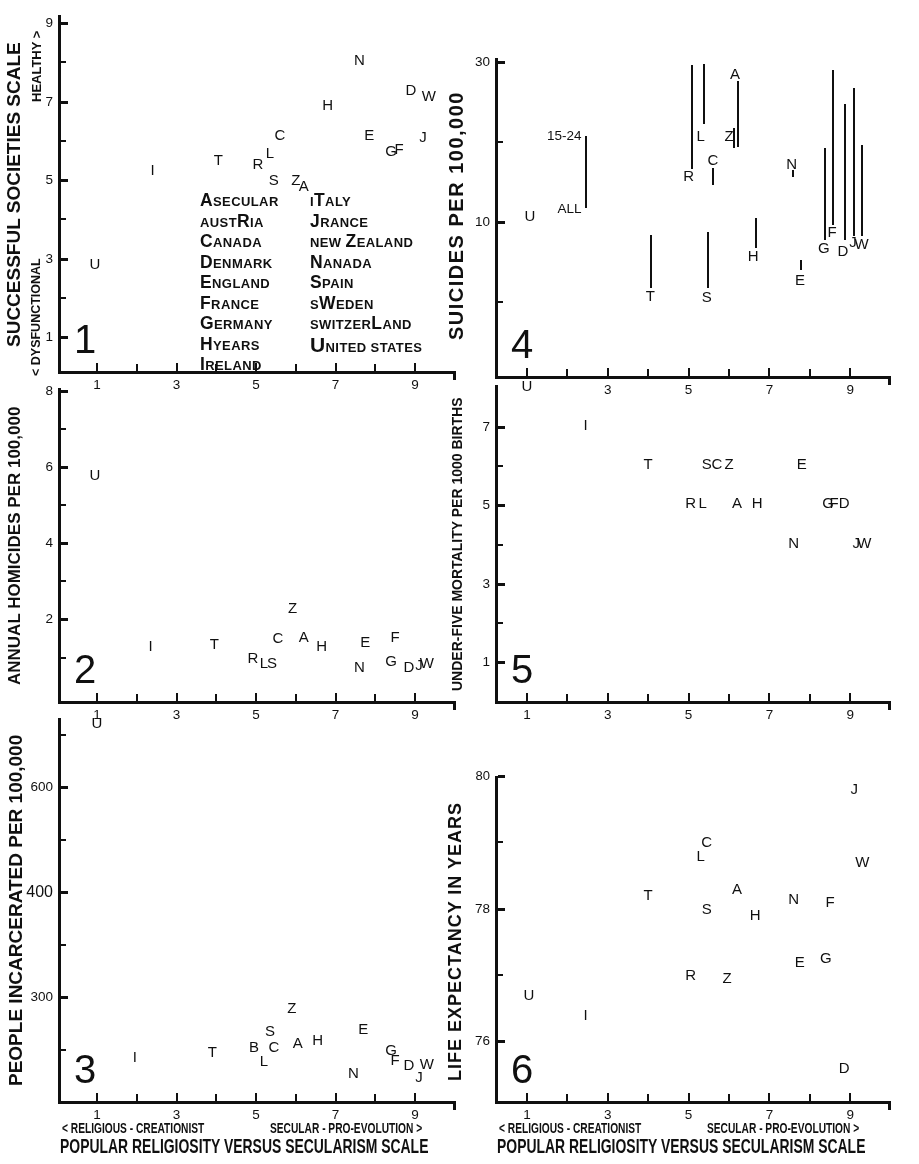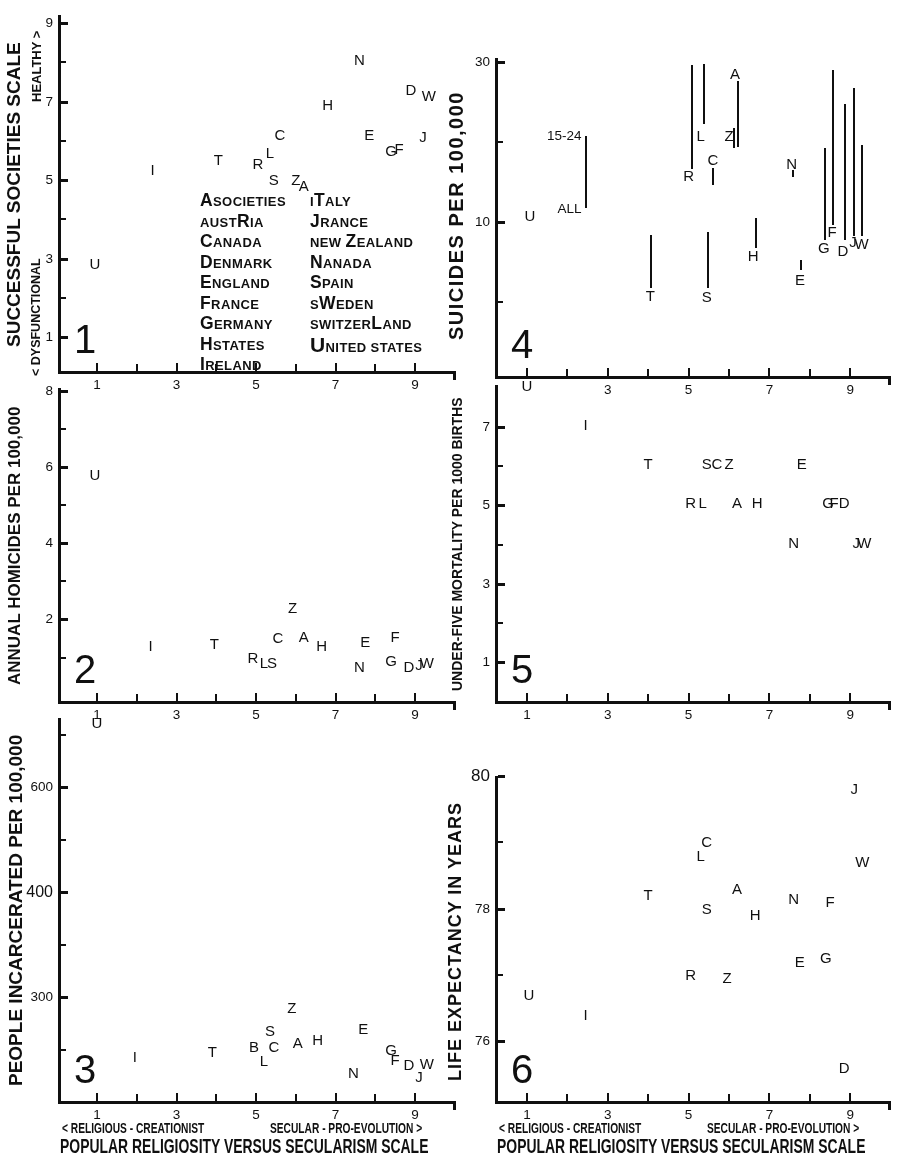--- a/index.html
+++ b/index.html
@@ -72,28 +72,28 @@
       <div style="position: absolute; left: 382.15px; top: 141.562px; width: 18px; height: 18px; text-align: center; font-size: 15px; line-height: 18px;">G</div>
       <div style="position: absolute; left: 209.238px; top: 151.375px; width: 18px; height: 18px; text-align: center; font-size: 15px; line-height: 18px;">T</div>
       <div style="position: absolute; left: 248.987px; top: 155.3px; width: 18px; height: 18px; text-align: center; font-size: 15px; line-height: 18px;">R</div>
       <div style="position: absolute; left: 143.65px; top: 161.188px; width: 18px; height: 18px; text-align: center; font-size: 15px; line-height: 18px;">I</div>
       <div style="position: absolute; left: 264.887px; top: 171px; width: 18px; height: 18px; text-align: center; font-size: 15px; line-height: 18px;">S</div>
       <div style="position: absolute; left: 286.75px; top: 171px; width: 18px; height: 18px; text-align: center; font-size: 15px; line-height: 18px;">Z</div>
       <div style="position: absolute; left: 294.7px; top: 176.887px; width: 18px; height: 18px; text-align: center; font-size: 15px; line-height: 18px;">A</div>
       <div style="position: absolute; left: 86.0125px; top: 255.387px; width: 18px; height: 18px; text-align: center; font-size: 15px; line-height: 18px;">U</div>
       <div style="position: absolute; left: 74px; top: 319px; font-size: 40px; line-height: 40px;">1</div>
       <div class="leg-col" style="left: 200px; top: 191px;">
-        <div class="leg-row"><span class="leg-cap">A</span><span class="leg-sm">SOCIETIES</span></div>
+        <div class="leg-row"><span class="leg-cap">A</span><span class="leg-sm">SECULAR</span></div>
         <div class="leg-row"><span class="leg-sm">AUST</span><span class="leg-cap">R</span><span class="leg-sm">IA</span></div>
         <div class="leg-row"><span class="leg-cap">C</span><span class="leg-sm">ANADA</span></div>
         <div class="leg-row"><span class="leg-cap">D</span><span class="leg-sm">ENMARK</span></div>
         <div class="leg-row"><span class="leg-cap">E</span><span class="leg-sm">NGLAND</span></div>
         <div class="leg-row"><span class="leg-cap">F</span><span class="leg-sm">RANCE</span></div>
         <div class="leg-row"><span class="leg-cap">G</span><span class="leg-sm">ERMANY</span></div>
-        <div class="leg-row"><span class="leg-cap">H</span><span class="leg-sm">STATES</span></div>
+        <div class="leg-row"><span class="leg-cap">H</span><span class="leg-sm">YEARS</span></div>
         <div class="leg-row"><span class="leg-cap">I</span><span class="leg-sm">RELAND</span></div>
       </div>
       <div class="leg-col" style="left: 310px; top: 191px;">
         <div class="leg-row"><span class="leg-sm">I</span><span class="leg-cap">T</span><span class="leg-sm">ALY</span></div>
         <div class="leg-row"><span class="leg-cap">J</span><span class="leg-sm">RANCE</span></div>
         <div class="leg-row"><span class="leg-sm">NEW </span><span class="leg-cap">Z</span><span class="leg-sm">EALAND</span></div>
         <div class="leg-row"><span class="leg-cap">N</span><span class="leg-sm">ANADA</span></div>
         <div class="leg-row"><span class="leg-cap">S</span><span class="leg-sm">PAIN</span></div>
         <div class="leg-row"><span class="leg-sm">S</span><span class="leg-cap">W</span><span class="leg-sm">EDEN</span></div>
         <div class="leg-row"><span class="leg-sm">SWITZER</span><span class="leg-cap">L</span><span class="leg-sm">AND</span></div>
@@ -301,21 +301,21 @@
       <div style="position: absolute; left: 784.64px; top: 533.64px; width: 18px; height: 18px; text-align: center; font-size: 15px; line-height: 18px;">N</div>
       <div style="position: absolute; left: 847.26px; top: 533.64px; width: 18px; height: 18px; text-align: center; font-size: 15px; line-height: 18px;">J</div>
       <div style="position: absolute; left: 855.34px; top: 533.64px; width: 18px; height: 18px; text-align: center; font-size: 15px; line-height: 18px;">W</div>
       <div style="position: absolute; left: 511px; top: 649px; font-size: 40px; line-height: 40px;">5</div>
     </div>
   <div class="plot">
       <div style="position: absolute; left: 495px; top: 776px; width: 3px; height: 328px; background: rgb(16, 16, 16);"></div>
       <div style="position: absolute; left: 495px; top: 1101px; width: 396px; height: 3px; background: rgb(16, 16, 16);"></div>
       <div style="position: absolute; left: 888px; top: 1104px; width: 3px; height: 6px; background: rgb(16, 16, 16);"></div>
       <div style="position: absolute; left: 498px; top: 775px; width: 7px; height: 3px; background: rgb(16, 16, 16);"></div>
-      <div style="position: absolute; left: 445px; top: 767px; width: 45px; text-align: right; font-size: 17px; line-height: 18px;">80</div>
+      <div style="position: absolute; left: 445px; top: 767px; width: 45px; text-align: right; font-size: 13px; line-height: 18px;">80</div>
       <div style="position: absolute; left: 498px; top: 907.5px; width: 7px; height: 3px; background: rgb(16, 16, 16);"></div>
       <div style="position: absolute; left: 445px; top: 899.5px; width: 45px; text-align: right; font-size: 13.5px; line-height: 18px;">78</div>
       <div style="position: absolute; left: 498px; top: 1040px; width: 7px; height: 3px; background: rgb(16, 16, 16);"></div>
       <div style="position: absolute; left: 445px; top: 1032px; width: 45px; text-align: right; font-size: 13.5px; line-height: 18px;">76</div>
       <div style="position: absolute; left: 498px; top: 841.25px; width: 5px; height: 2px; background: rgb(16, 16, 16);"></div>
       <div style="position: absolute; left: 498px; top: 973.75px; width: 5px; height: 2px; background: rgb(16, 16, 16);"></div>
       <div style="position: absolute; left: 526px; top: 1093px; width: 2px; height: 8px; background: rgb(16, 16, 16);"></div>
       <div style="position: absolute; left: 606.8px; top: 1093px; width: 2px; height: 8px; background: rgb(16, 16, 16);"></div>
       <div style="position: absolute; left: 687.6px; top: 1093px; width: 2px; height: 8px; background: rgb(16, 16, 16);"></div>
       <div style="position: absolute; left: 768.4px; top: 1093px; width: 2px; height: 8px; background: rgb(16, 16, 16);"></div>

